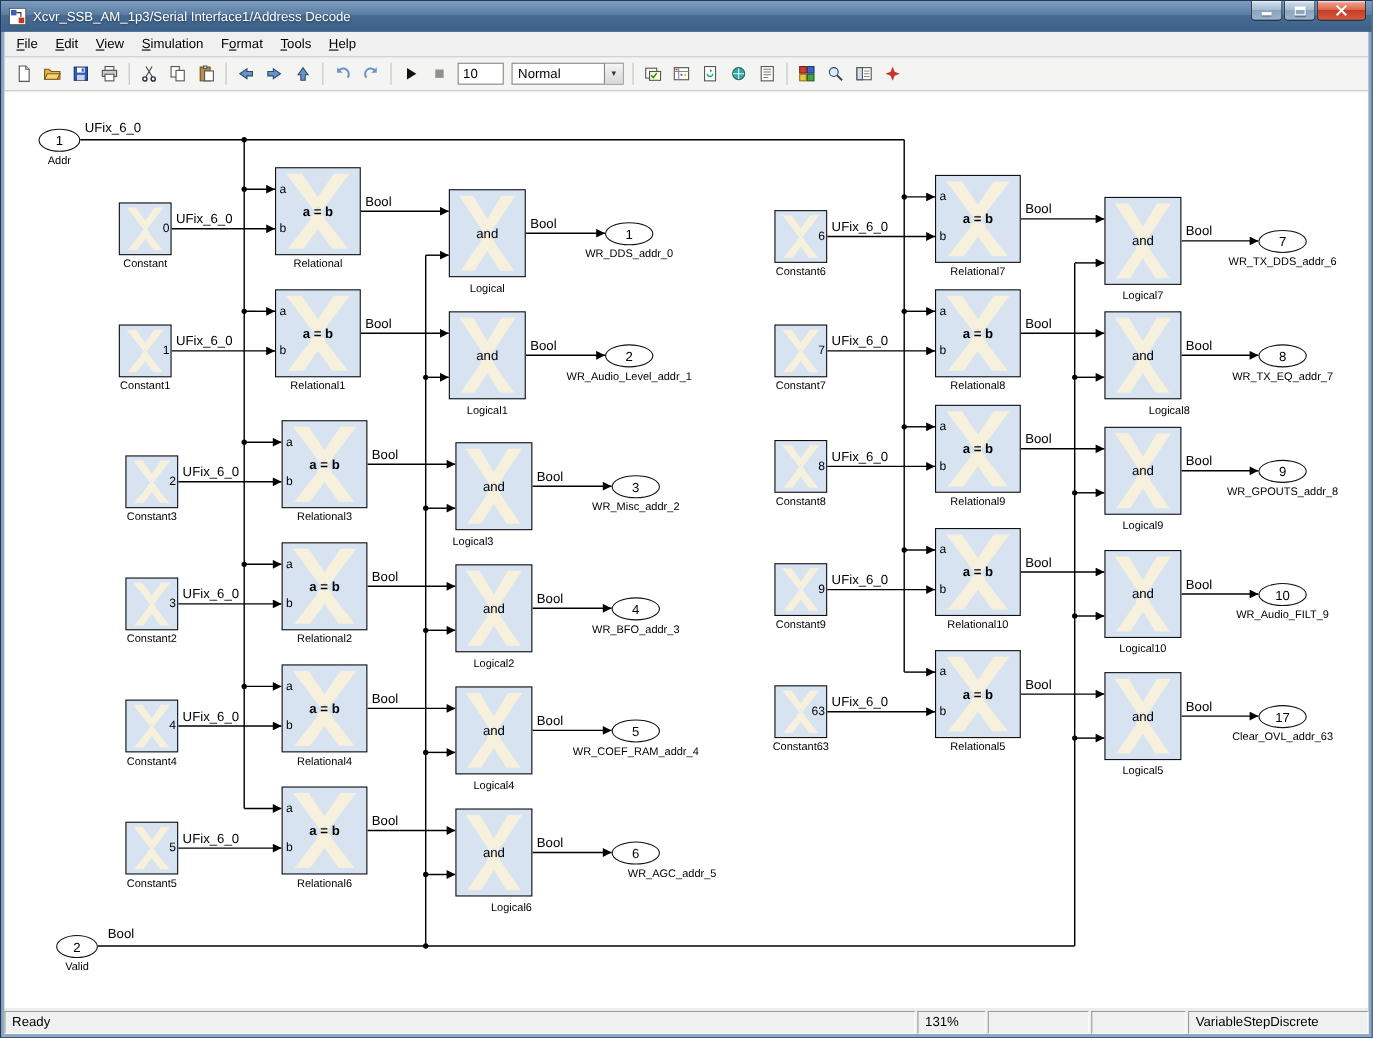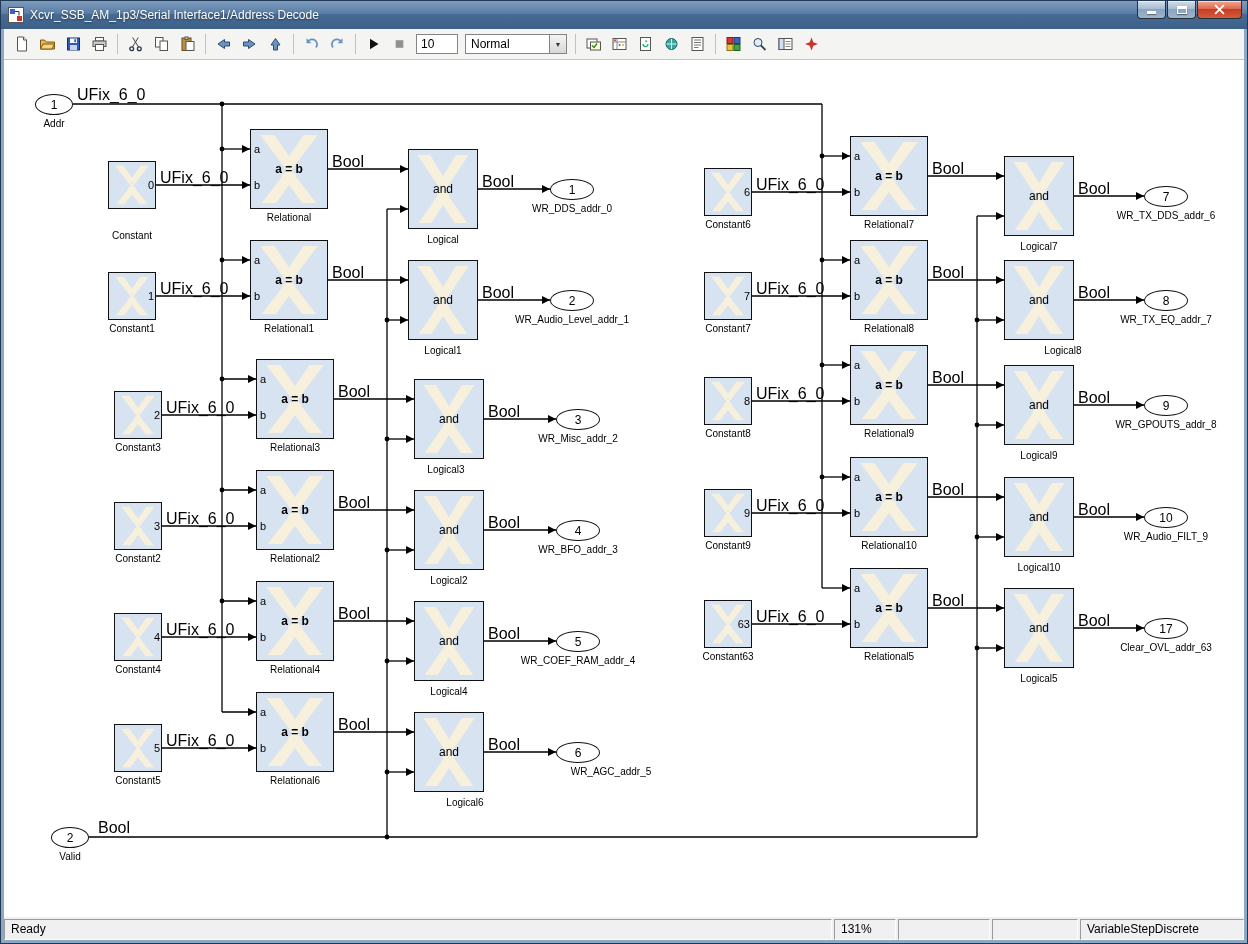--- a/index.html
+++ b/index.html
@@ -30,21 +30,21 @@
 .canvas{position:relative;flex:1;background:#fff;overflow:hidden}
 #wires{position:absolute;left:0;top:0;width:100%;height:100%}
 .blk{position:absolute;background:#d8e3f1;border:1px solid #111}
 .xlogo{position:absolute;left:2px;top:2px;width:calc(100% - 4px);height:calc(100% - 4px)}
 .bmain{position:absolute;left:0;right:0;top:50%;transform:translateY(-50%);text-align:center;font-size:12px;font-weight:bold}
 .bmain.normal{font-weight:normal}
 .pl{position:absolute;left:3px;font-size:11px;line-height:13px}
 .cval{position:absolute;right:1px;top:50%;transform:translateY(-50%);font-size:11px}
 .port{position:absolute;background:#fff;border:1px solid #111;border-radius:50%;display:flex;align-items:center;justify-content:center;font-size:12px}
 .lbl{position:absolute;font-size:10px;white-space:nowrap;transform:translateX(-50%);text-align:center}
-.sig{position:absolute;font-size:16px;white-space:nowrap}
+.sig{position:absolute;font-size:12px;white-space:nowrap}
 
 .statusbar{height:23px;background:#f0f0f0;display:flex;align-items:stretch;gap:2px;padding-top:2px}
 .scell{border:1px solid;border-color:#9b9b9b #fdfdfd #fdfdfd #9b9b9b;background:#f0f0f0;font-size:12px;padding:2px 6px;white-space:nowrap;overflow:hidden}
 .scell.grow{flex:1}
 </style>
 </head>
 <body>
 
 <div class="window">
 
@@ -64,20 +64,29 @@
           <div class="glyph-max"></div>
         </div>
       <div class="winbtn close">
         <svg width="11" height="11" viewBox="0 0 10 10">
             <path d="M1 1l8 8M9 1L1 9" stroke="#fff" stroke-width="1.7"></path>
           </svg>
       </div>
     </div>
   </div>
 
+  <div class="menubar" id="menubar">
+      <div class="menu-item"><u>F</u>ile</div>
+      <div class="menu-item"><u>E</u>dit</div>
+      <div class="menu-item"><u>V</u>iew</div>
+      <div class="menu-item"><u>S</u>imulation</div>
+      <div class="menu-item">F<u>o</u>rmat</div>
+      <div class="menu-item"><u>T</u>ools</div>
+      <div class="menu-item"><u>H</u>elp</div>
+    </div>
 
   <div class="toolbar">
     <div class="tbtn">
         <svg viewBox="0 0 16 16">
           <path d="M4 1h6l3 3v11H4z" fill="#fff" stroke="#555"></path>
           <path d="M10 1v3h3" fill="#e8e8e8" stroke="#555"></path>
         </svg>
       </div>
     <div class="tbtn">
         <svg viewBox="0 0 16 16">
@@ -320,21 +329,21 @@
         <circle cx="973" cy="477" r="2.4" fill="#000000"></circle>
         <circle cx="973" cy="588" r="2.4" fill="#000000"></circle>
       </svg>
   <div class="blk" style="left: 104px; top: 101px; width: 48px; height: 48px;">
         <svg class="xlogo" viewBox="0 0 100 100" preserveAspectRatio="none">
           <polygon points="10,4 30,4 55,40 48,46 88,96 68,96 40,58 47,52" fill="#f6f0dc"></polygon>
           <polygon points="90,4 70,4 45,40 52,46 12,96 32,96 60,58 53,52" fill="#f6f0dc"></polygon>
         </svg>
         <span class="cval">0</span>
       </div>
-      <div class="lbl" style="left: 128px; top: 152px; margin-top: 18px;">Constant</div>
+      <div class="lbl" style="left: 128px; top: 152px;">Constant</div>
       <div class="blk" style="left: 246px; top: 69px; width: 78px; height: 80px;">
         <svg class="xlogo" viewBox="0 0 100 100" preserveAspectRatio="none">
           <polygon points="10,4 30,4 55,40 48,46 88,96 68,96 40,58 47,52" fill="#f6f0dc"></polygon>
           <polygon points="90,4 70,4 45,40 52,46 12,96 32,96 60,58 53,52" fill="#f6f0dc"></polygon>
         </svg>
         <span class="pl" style="top: 13px;">a</span>
         <span class="pl" style="top: 49px;">b</span>
         <span class="bmain">a = b</span>
       </div>
       <div class="lbl" style="left: 285px; top: 152px;">Relational</div>
@@ -400,21 +409,21 @@
         <span class="bmain">a = b</span>
       </div>
       <div class="lbl" style="left: 291px; top: 382px;">Relational3</div>
       <div class="blk" style="left: 410px; top: 319px; width: 70px; height: 80px;">
         <svg class="xlogo" viewBox="0 0 100 100" preserveAspectRatio="none">
           <polygon points="10,4 30,4 55,40 48,46 88,96 68,96 40,58 47,52" fill="#f6f0dc"></polygon>
           <polygon points="90,4 70,4 45,40 52,46 12,96 32,96 60,58 53,52" fill="#f6f0dc"></polygon>
         </svg>
         <span class="bmain normal">and</span>
       </div>
-      <div class="lbl" style="left: 442px; top: 404px;">Logical3</div>
+      <div class="lbl" style="left: 426px; top: 404px;">Logical3</div>
       <div class="port" style="left: 552px; top: 349px; width: 44px; height: 21px;">3</div>
       <div class="lbl" style="left: 574px; top: 373px; text-align: center;">WR_Misc_addr_2</div>
       <div class="sig" style="left: 162px; top: 339px;">UFix_6_0</div>
       <div class="sig" style="left: 334px; top: 323px;">Bool</div>
       <div class="sig" style="left: 484px; top: 343px;">Bool</div>
       <div class="blk" style="left: 110px; top: 442px; width: 48px; height: 48px;">
         <svg class="xlogo" viewBox="0 0 100 100" preserveAspectRatio="none">
           <polygon points="10,4 30,4 55,40 48,46 88,96 68,96 40,58 47,52" fill="#f6f0dc"></polygon>
           <polygon points="90,4 70,4 45,40 52,46 12,96 32,96 60,58 53,52" fill="#f6f0dc"></polygon>
         </svg>

